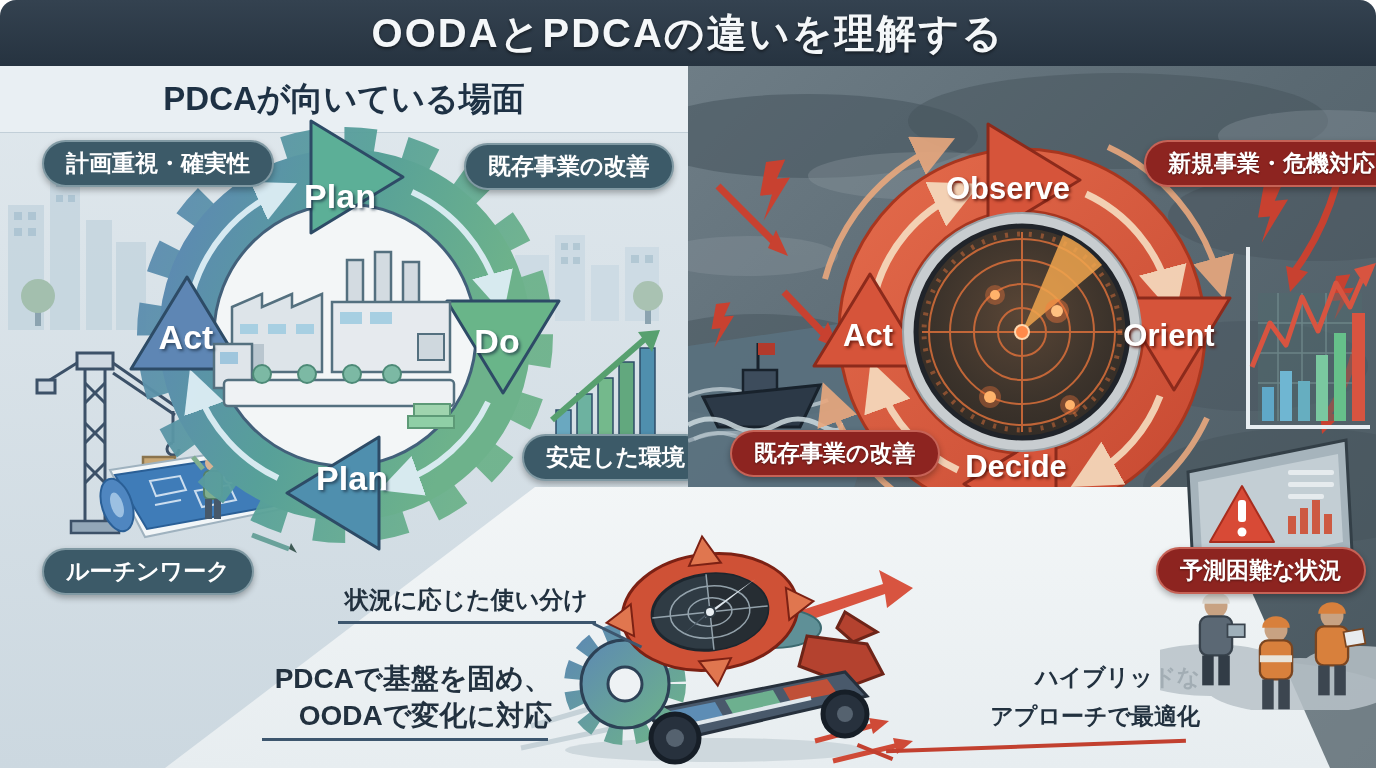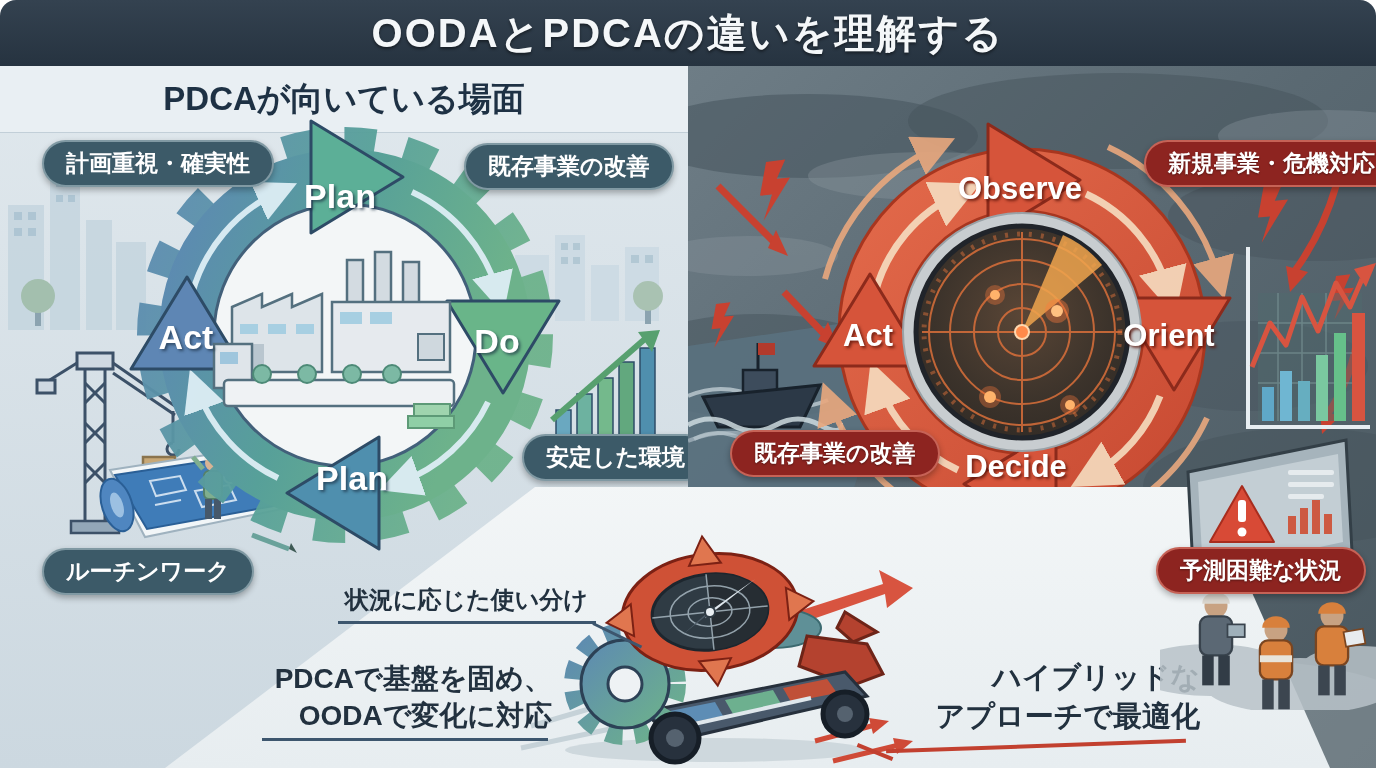--- a/index.html
+++ b/index.html
@@ -373,21 +373,21 @@
             <circle cx="265" cy="290" r="5" fill="#ffb36b"></circle>
         </g>
         <circle cx="217" cy="217" r="7" fill="#ff8a4a" stroke="#ffd9b0" stroke-width="2"></circle>
       </g>
     </svg>
 
     <div class="badge badge-red" style="left:456px;top:74px">新規事業・危機対応</div>
     <div class="badge badge-red" style="left:42px;top:364px">既存事業の改善</div>
     <div class="badge badge-red" style="left:468px;top:481px;z-index:8">予測困難な状況</div>
 
-    <div class="step step-ooda" style="left:332px;top:123px">Observe</div>
+    <div class="step step-ooda" style="left:320px;top:123px">Observe</div>
     <div class="step step-ooda" style="left:481px;top:270px">Orient</div>
     <div class="step step-ooda" style="left:328px;top:401px">Decide</div>
     <div class="step step-ooda" style="left:180px;top:270px">Act</div>
   </section>
 
   <div class="bottom-panel"></div>
 
 
   <svg class="abs" style="left:515px;top:516px;z-index:5" width="400" height="250" viewBox="0 0 400 250">
     <defs>
@@ -463,21 +463,21 @@
   <div class="note" style="left:345px;top:584px;font-size:24px">状況に応じた使い分け</div>
   <div class="uline" style="left:338px;top:621px;width:258px;height:3px"></div>
   <div class="uline" style="left:593px;top:622px;width:54px;height:3px;transform:rotate(26deg);transform-origin:left center"></div>
 
   <div class="note" style="left:252px;top:660px;width:300px;font-size:28px;line-height:37px">
     <div>PDCAで基盤を固め、</div>
     <div>OODAで変化に対応</div>
   </div>
   <div class="uline" style="left:262px;top:738px;width:286px;height:3px"></div>
 
-  <div class="note" style="left:880px;top:658px;width:320px;font-size:29px;line-height:39px">
+  <div class="note" style="left:880px;top:658px;width:320px;font-size:23px;line-height:39px">
     <div>ハイブリッドな</div>
     <div>アプローチで最適化</div>
   </div>
   <div class="uline uline-red" style="left:886px;top:744px;width:300px;height:4px;transform:rotate(-2deg)"></div>
   <div class="uline uline-red" style="left:856px;top:750px;width:38px;height:4px;transform:rotate(22deg)"></div>
 
   <svg class="abs" style="left:1160px;top:430px;z-index:6" width="216" height="280" viewBox="0 0 216 280">
     <g fill="#b9c3c9" opacity="0.85">
       <ellipse cx="50" cy="240" rx="80" ry="26"></ellipse>
         <ellipse cx="140" cy="256" rx="95" ry="28"></ellipse>

